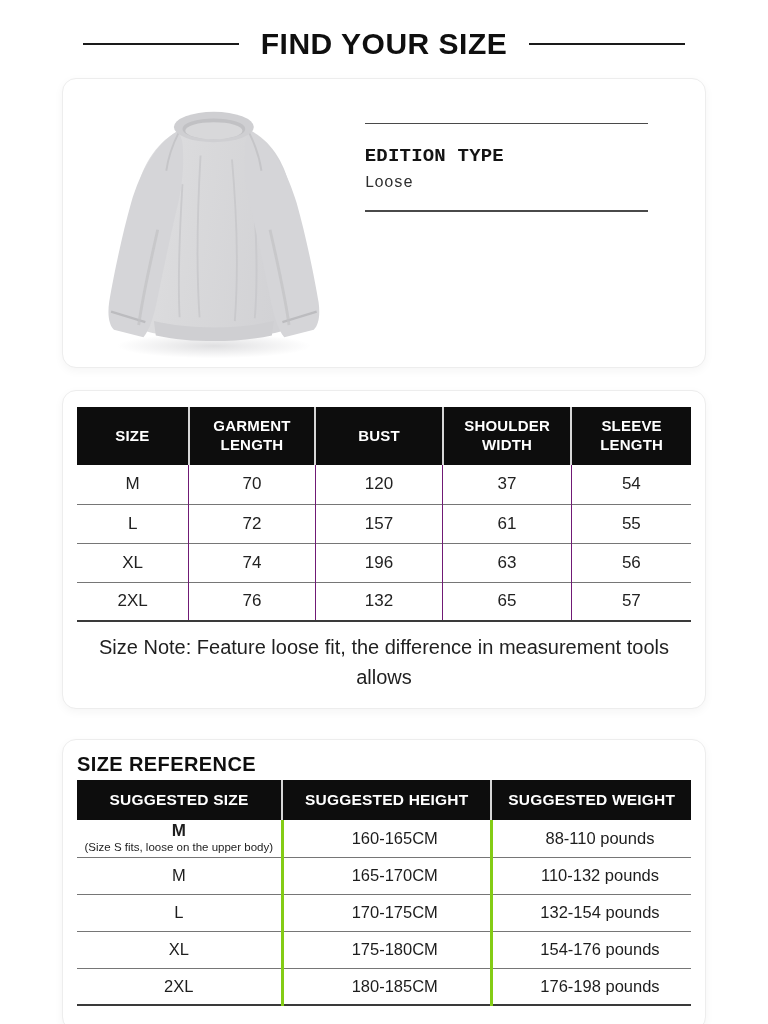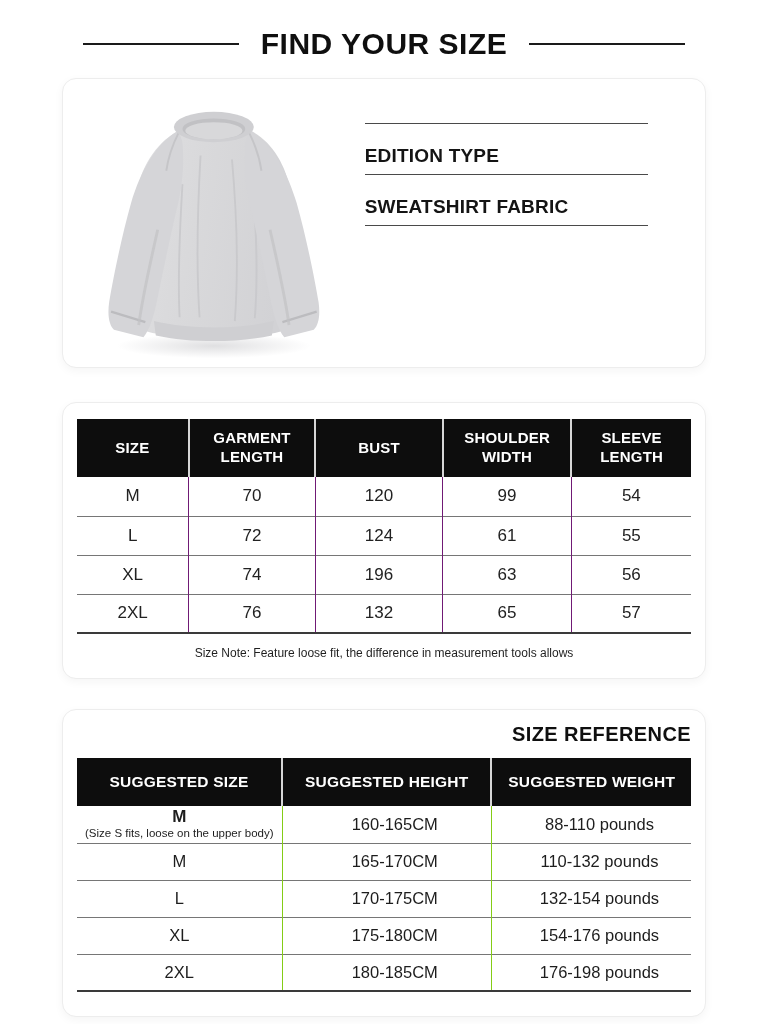--- a/index.html
+++ b/index.html
@@ -28,60 +28,60 @@
     border: 1px solid #ededed; border-radius: 14px;
     box-shadow: 0 3px 10px rgba(0,0,0,0.045);
   }
 
   
   .product-card { margin-top: 14px; height: 290px; display: flex; }
   .product-visual {
     width: 47%; display: flex; justify-content: center;
     align-items: flex-start; padding-top: 8px;
   }
-  .product-info { flex: 1; padding: 44px 57px 0 0; }
+  .product-info { flex: 1; padding: 44px 57px 0 0; font-family: Liberation Mono, monospace; }
   .info-rule { height: 1px; background: #4a4a4a; }
   .spec-label { font-size: 19px; font-weight: 700; color: #141414; margin: 21px 0 7px; letter-spacing: 0.2px; }
   .spec-value { font-size: 16px; color: #2e2e2e; margin-bottom: 18px; }
 
   
-  .table-card { margin-top: 34px; padding: 16px 14px 0; }
+  .table-card { margin-top: 22px; padding: 16px 14px 0; }
   table { width: 100%; border-collapse: collapse; table-layout: fixed; }
   th {
     background: #0d0d0d; color: #ffffff; font-weight: 700;
     font-size: 15px; line-height: 1.25; letter-spacing: 0.2px;
     text-align: center; vertical-align: middle;
   }
   .size-table th { height: 58px; padding: 4px 10px; }
   .size-table th + th { border-left: 2px solid #d6d6d6; }
   .size-table td {
     height: 39px; text-align: center; vertical-align: middle;
     font-size: 17px; color: #222; border-top: 1px solid #767676;
   }
   .size-table td + td { border-left: 1px solid #701a75; }
   .size-table tbody tr:first-child td { border-top: none; }
   .size-table { border-bottom: 2px solid #3a3a3a; }
   .table-note {
-    text-align: center; font-size: 12px; line-height: 1.5;
+    text-align: center; font-size: 20px; line-height: 1.5;
     color: #1f1f1f; padding: 10px 14px 16px;
   }
 
   
   .reference-card { margin-top: 30px; padding: 13px 14px 24px; }
   .reference-title {
-    text-align: right; font-size: 20px; font-weight: 800;
-    letter-spacing: 0.4px; color: #0f0f0f; margin-bottom: 12px;
-  }
-  .ref-table th { height: 48px; font-size: 15.5px; }
+    text-align: left; font-size: 20px; font-weight: 800;
+    letter-spacing: 0.4px; color: #0f0f0f; margin-bottom: 4px;
+  }
+  .ref-table th { height: 40px; font-size: 15.5px; }
   .ref-table th + th { border-left: 2px solid #d6d6d6; }
   .ref-table td {
     height: 37px; text-align: center; vertical-align: middle;
     font-size: 16.5px; color: #1d1d1d; border-top: 1px solid #767676;
   }
-  .ref-table td + td { border-left: 1px solid #84cc16; padding-left: 16px; }
+  .ref-table td + td { border-left: 3px solid #84cc16; padding-left: 16px; }
   .ref-table tbody tr:first-child td { border-top: none; }
   .ref-table { border-bottom: 2px solid #3a3a3a; }
   .highlight-size { color: #e01f1c; }
   .highlight-size .size-main { font-size: 17px; font-weight: 600; line-height: 1.1; }
   .highlight-size .size-sub { font-size: 11.5px; line-height: 1.2; display: block; text-align: center; }
 </style>
 </head>
 <body>
 
 <div class="page-header">
@@ -138,22 +138,22 @@
       <path d="M192,48 C199,62 203,74 205,88" stroke="#c5c5c8" stroke-width="2" fill="none"></path>
 
       <ellipse cx="155" cy="42" rx="42" ry="16" fill="#cfcfd2"></ellipse>
       <ellipse cx="155" cy="44" rx="33" ry="11" fill="#c1c1c4"></ellipse>
       <ellipse cx="155" cy="46" rx="30" ry="9" fill="#d8d8da"></ellipse>
     </svg>
   </div>
   <div class="product-info">
     <div class="info-rule"></div>
     <div class="spec-label">EDITION TYPE</div>
+    <div class="spec-value">Loose</div>
     <div class="info-rule"></div>
-    <div class="spec-label">SWEATSHIRT FABRIC</div>
     <div class="info-rule"></div>
   </div>
 </div>
 
 <div class="card table-card">
   <table class="size-table">
     <colgroup>
       <col style="width:18.2%">
         <col style="width:20.6%">
         <col style="width:20.8%">
@@ -167,27 +167,27 @@
         <th>BUST</th>
         <th>SHOULDER WIDTH</th>
         <th>SLEEVE LENGTH</th>
       </tr>
     </thead>
     <tbody>
       <tr>
         <td>M</td>
         <td>70</td>
         <td>120</td>
-        <td>99</td>
+        <td>37</td>
         <td>54</td>
       </tr>
       <tr>
         <td>L</td>
         <td>72</td>
-        <td>124</td>
+        <td>157</td>
         <td>61</td>
         <td>55</td>
       </tr>
       <tr>
         <td>XL</td>
         <td>74</td>
         <td>196</td>
         <td>63</td>
         <td>56</td>
       </tr>

